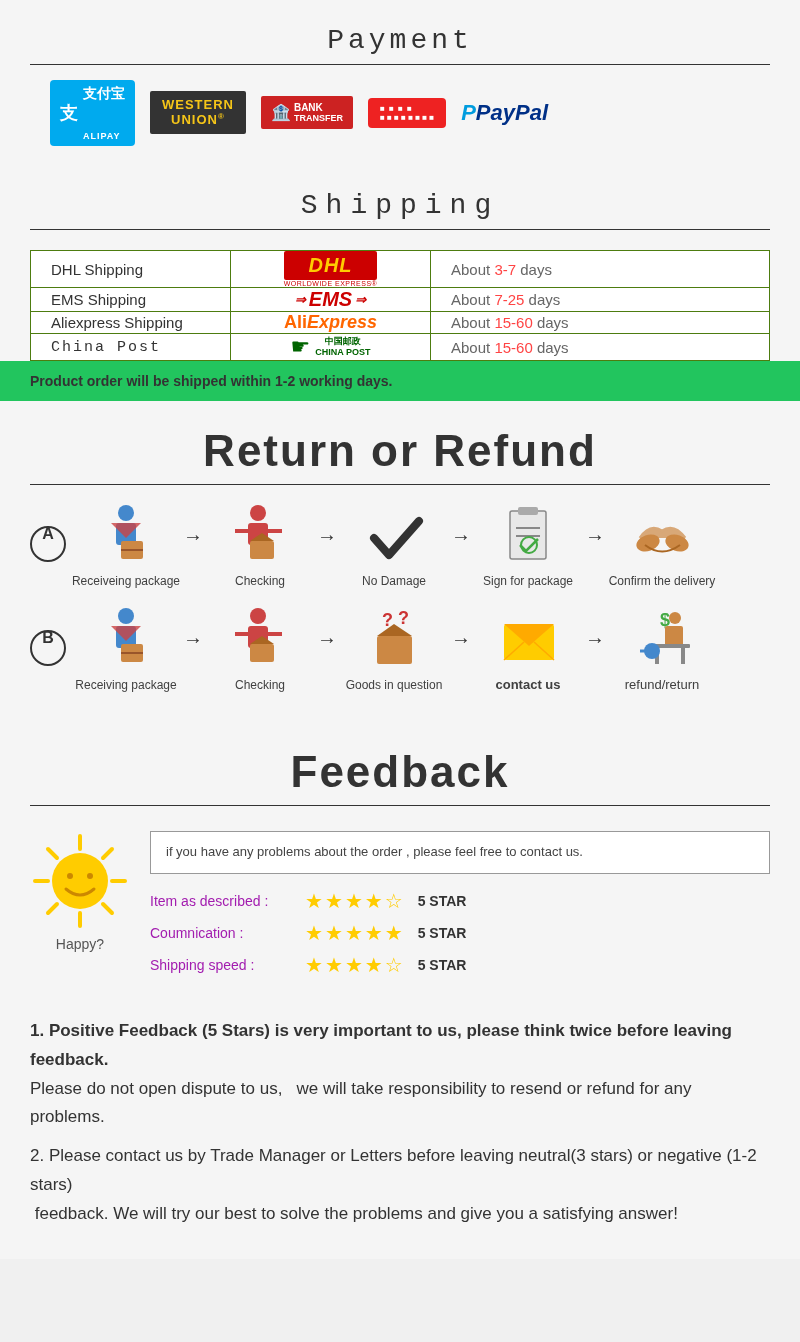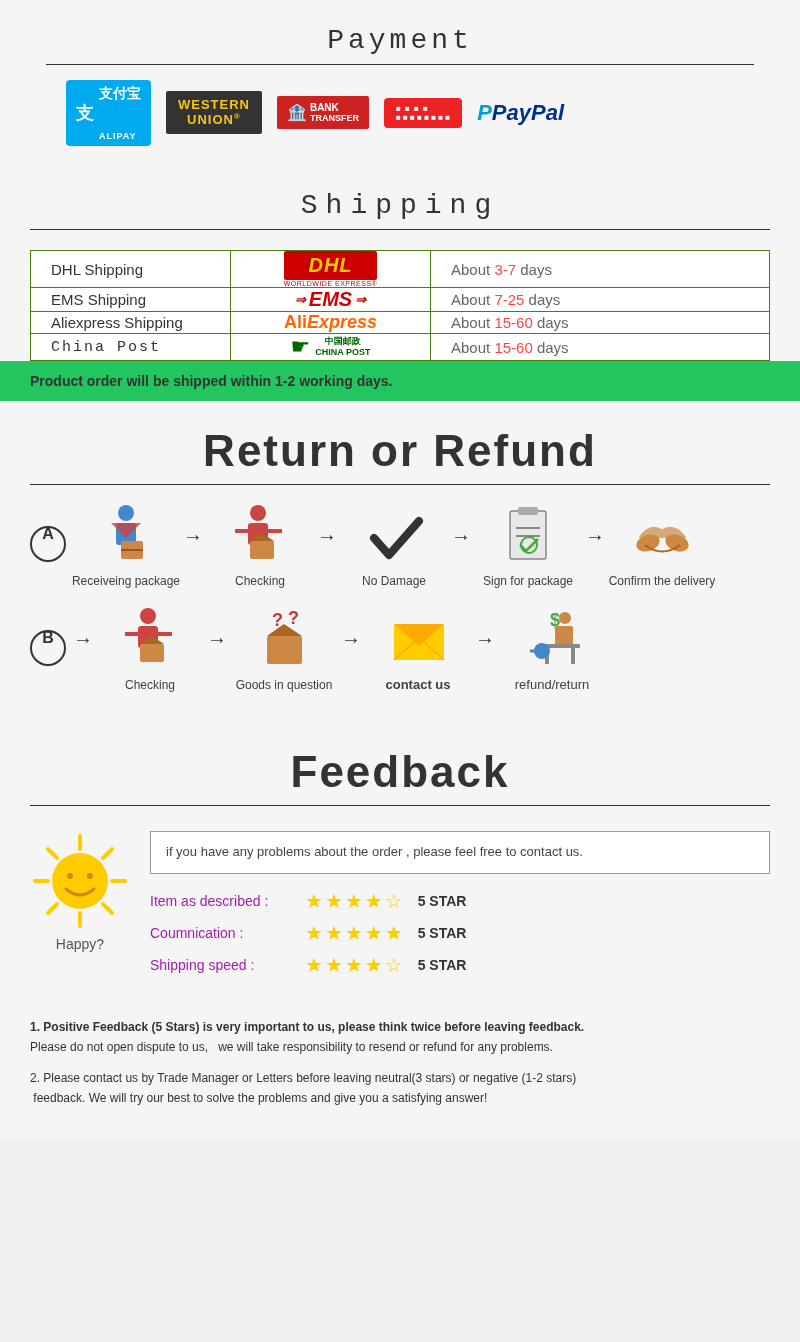--- a/index.html
+++ b/index.html
@@ -28,21 +28,21 @@
 
     .divider {
       border: none;
       border-top: 1.5px solid #333;
       margin: 0 0 15px 0;
     }
 
     
     .payment-section {
       background: #f5f5f5;
-      padding: 10px 46px 20px;
+      padding: 10px 30px 20px;
     }
 
     .payment-logos {
       display: flex;
       align-items: center;
       justify-content: flex-start;
       gap: 15px;
       padding: 10px 20px;
     }
 
@@ -328,21 +328,21 @@
     .sun-container {
       display: flex;
       flex-direction: column;
       align-items: center;
     }
 
     
     .notes-section {
       background: #f5f5f5;
       padding: 10px 30px 20px;
-      font-size: 12px;
+      font-size: 17px;
       line-height: 1.7;
       color: #333;
     }
 
     .note-item {
       margin-bottom: 10px;
     }
 
     
     .sun-svg {
@@ -562,20 +562,32 @@
         </div>
         <div class="flow-label">Confirm the delivery</div>
       </div>
     </div>
   </div>
 
   <div class="flow-row" style="margin-top:15px;">
     <div class="flow-circle">B</div>
     <div style="display:flex; align-items:center;">
 
+      <div class="flow-item">
+        <div class="flow-icon">
+          <svg width="60" height="65" viewBox="0 0 60 65">
+            <circle cx="30" cy="10" r="8" fill="#4488cc"></circle>
+            <rect x="20" y="20" width="20" height="22" rx="3" fill="#4488cc"></rect>
+            <polygon points="15,20 30,35 45,20" fill="#cc4444" opacity="0.8"></polygon>
+            <rect x="25" y="38" width="22" height="18" rx="2" fill="#cc8844"></rect>
+            <line x1="25" y1="47" x2="47" y2="47" stroke="#884422" stroke-width="1.5"></line>
+          </svg>
+        </div>
+        <div class="flow-label">Receiving package</div>
+      </div>
       <div class="flow-arrow">→</div>
 
       <div class="flow-item">
         <div class="flow-icon">
           <svg width="60" height="65" viewBox="0 0 60 65">
             <circle cx="28" cy="10" r="8" fill="#cc4444"></circle>
             <rect x="18" y="20" width="20" height="22" rx="3" fill="#cc4444"></rect>
             <line x1="5" y1="28" x2="18" y2="28" stroke="#cc4444" stroke-width="4"></line>
             <line x1="38" y1="28" x2="52" y2="28" stroke="#cc4444" stroke-width="4"></line>
             <rect x="20" y="38" width="24" height="18" rx="2" fill="#cc8844"></rect>

